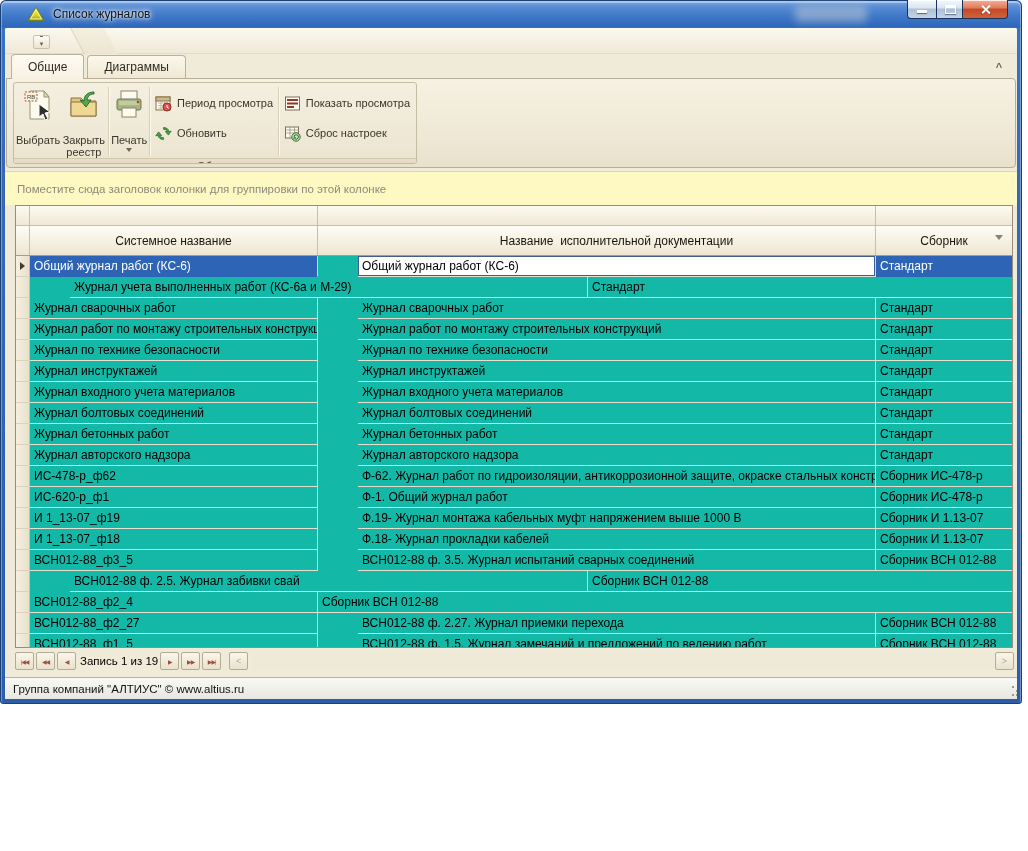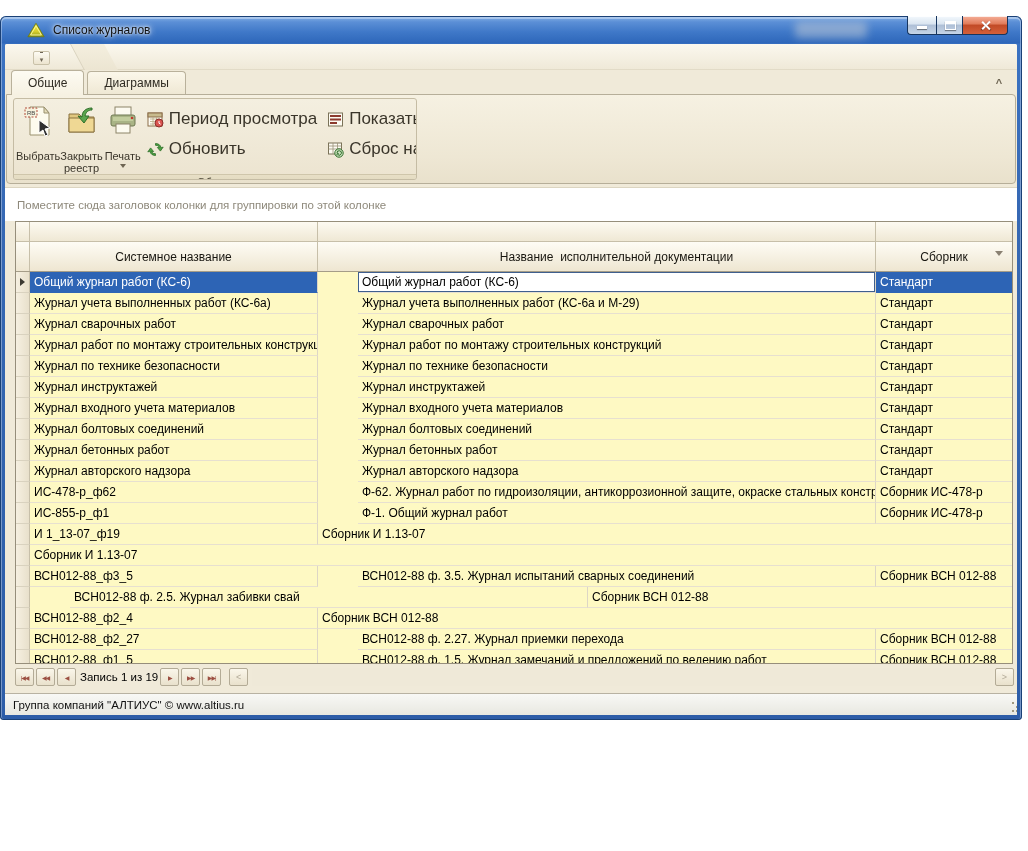--- a/index.html
+++ b/index.html
@@ -1,20 +1,20 @@
 <!DOCTYPE html>
 <html><head>
 <meta charset="utf-8">
 <style>
   * { margin:0; padding:0; box-sizing:border-box; }
   html,body { width:1028px; height:851px; background:#ffffff; font-family:"Liberation Sans", sans-serif; overflow:hidden; }
 
   
   .window{
-    position:absolute; left:0; top:16px; width:1022px; height:704px;
+    position:absolute; left:0; top:0; width:1022px; height:704px;
     padding:0 5px 5px;
     background:linear-gradient(180deg,#8ab4e8 0px,#5b8fd6 6px,#3f78c8 16px,#2e67ba 27px,#3a72c2 28px,#3668b4 200px,#2d5da8 703px);
     border-radius:6px 6px 4px 4px;
     box-shadow:inset 0 0 0 1px #1a4076, inset 0 1px 0 2px rgba(255,255,255,.35);
   }
   .titlebar{ height:28px; position:relative; display:flex; align-items:center; }
   .app-icon{ width:18px; height:16px; margin-left:22px; }
   .title-text{ margin-left:8px; font-size:12px; color:#111;
     text-shadow:0 0 3px rgba(255,255,255,.95), 0 0 6px rgba(255,255,255,.8), 0 0 8px rgba(255,255,255,.6); }
   .watermark{ position:absolute; right:150px; top:5px; width:72px; height:17px;
@@ -61,38 +61,38 @@
   .rg-label{ height:16px; background:linear-gradient(180deg,#e7dfc6,#ddd3b6); border-top:1px solid #cfc6ab;
     font-size:11px; color:#4a4536; text-align:center; line-height:15px; }
   .vsep{ width:1px; background:#d7cfb9; margin:2px 1px; box-shadow:1px 0 0 #fbf8ee; }
   .btn-large{ width:58px; display:flex; flex-direction:column; align-items:center; padding-top:3px; border-radius:3px; cursor:default; }
   .btn-large .ico{ width:34px; height:34px; position:relative; }
   .btn-large .lbl{ font-size:11px; color:#3a352a; text-align:center; line-height:12px; margin-top:12px; white-space:pre-line; }
   .drop-chevron{ width:0; height:0; border-left:3px solid transparent; border-right:3px solid transparent; border-top:4px solid #6e6553; margin-top:2px; }
   .small-col{ display:flex; flex-direction:column; justify-content:flex-start; padding:6px 4px 0 4px; }
   .btn-small{ display:flex; align-items:center; height:24px; margin-bottom:6px; cursor:default; border-radius:2px; }
   .btn-small .ico16{ width:17px; height:17px; position:relative; margin-right:5px; }
-  .btn-small .lbl{ font-size:17px; color:#3a352a; white-space:nowrap; }
-
-  
-  .groupby-bar{ height:34px; margin-top:3px; background:#ffffff; display:flex; align-items:center; padding-left:12px;
+  .btn-small .lbl{ font-size:11px; color:#3a352a; white-space:nowrap; }
+
+  
+  .groupby-bar{ height:34px; margin-top:3px; background:#fef9c3; display:flex; align-items:center; padding-left:12px;
     font-size:11.5px; color:#8e897b; border-top:1px solid #dcd5c1; }
 
   
   .grid{ margin:0 4px 0 10px; border:1px solid #968e7b; background:#fff; height:443px; overflow:hidden; }
   .band-row{ height:20px; display:flex; background:linear-gradient(180deg,#fdfaf1,#efe8d5); border-bottom:1px solid #c7bfa9; }
   .band-cell{ border-right:1px solid #c7bfa9; }
   .hdr-row{ height:30px; display:flex; background:linear-gradient(180deg,#fefcf5,#eee6d1); border-bottom:1px solid #a59d88; }
   .hdr-cell{ display:flex; align-items:center; justify-content:center; font-size:12px; color:#181610;
     border-right:1px solid #c7bfa9; position:relative; cursor:default; }
   .hdr-label{ white-space:pre; }
   .w-ind{ width:14px; } .c1{ width:288px; } .c2{ width:518px;margin-left:40px; } .c3{ flex:1; }
   .sort-arrow{ position:absolute; right:9px; top:9px; width:0; height:0;
     border-left:4px solid transparent; border-right:4px solid transparent; border-top:5px solid #8a8172; }
-  .g-row{ height:21px; display:flex; font-size:12px; color:#000; background:#fef9c3; cursor:default; }
+  .g-row{ height:21px; display:flex; font-size:12px; color:#000; background:#14b8a6; cursor:default; }
   .g-ind{ width:14px; background:linear-gradient(90deg,#f6f0e1,#e8e0cb); border-right:1px solid #c7bfa9;
     border-bottom:1px solid #d9d2bf; display:flex; align-items:center; justify-content:center; }
   .g-cell{ padding:0 4px; display:flex; align-items:center; border-right:1px solid #ddd6c5; border-bottom:1px solid #e7e0d0;
     overflow:hidden; white-space:nowrap; }
   .g-row.selected .cell-sys, .g-row.selected .cell-col{ background:#2d64b5; color:#fff; border-bottom-color:#2d64b5; }
   .g-row.selected .cell-doc{ background:#fff; color:#000; box-shadow:inset 0 0 0 1px #3f5f8e; }
   .ind-arrow{ width:0; height:0; border-left:5px solid #3c3a32; border-top:4px solid transparent; border-bottom:4px solid transparent; }
 
   
   .pager{ height:26px; display:flex; align-items:center; padding:0 3px 0 10px; background:#f0ead9; }
@@ -296,21 +296,20 @@
           <div class="g-row selected">
             <div class="g-ind">
               <div class="ind-arrow"></div>
             </div>
             <div class="g-cell c1 cell-sys">Общий журнал работ (КС-6)</div>
             <div class="g-cell c2 cell-doc">Общий журнал работ (КС-6)</div>
             <div class="g-cell c3 cell-col" style="border-right: none;">Стандарт</div>
           </div>
           <div class="g-row">
             <div class="g-ind"></div>
-            <div class="g-cell c1 cell-sys">Журнал учета выполненных работ (КС-6а)</div>
             <div class="g-cell c2 cell-doc">Журнал учета выполненных работ (КС-6а и М-29)</div>
             <div class="g-cell c3 cell-col" style="border-right: none;">Стандарт</div>
           </div>
           <div class="g-row">
             <div class="g-ind"></div>
             <div class="g-cell c1 cell-sys">Журнал сварочных работ</div>
             <div class="g-cell c2 cell-doc">Журнал сварочных работ</div>
             <div class="g-cell c3 cell-col" style="border-right: none;">Стандарт</div>
           </div>
           <div class="g-row">
@@ -356,31 +355,34 @@
             <div class="g-cell c3 cell-col" style="border-right: none;">Стандарт</div>
           </div>
           <div class="g-row">
             <div class="g-ind"></div>
             <div class="g-cell c1 cell-sys">ИС-478-р_ф62</div>
             <div class="g-cell c2 cell-doc">Ф-62. Журнал работ по гидроизоляции, антикоррозионной защите, окраске стальных конструкций</div>
             <div class="g-cell c3 cell-col" style="border-right: none;">Сборник ИС-478-р</div>
           </div>
           <div class="g-row">
             <div class="g-ind"></div>
-            <div class="g-cell c1 cell-sys">ИС-855-р_ф1</div>
+            <div class="g-cell c1 cell-sys">ИС-620-р_ф1</div>
             <div class="g-cell c2 cell-doc">Ф-1. Общий журнал работ</div>
             <div class="g-cell c3 cell-col" style="border-right: none;">Сборник ИС-478-р</div>
           </div>
           <div class="g-row">
             <div class="g-ind"></div>
             <div class="g-cell c1 cell-sys">И 1_13-07_ф19</div>
+            <div class="g-cell c2 cell-doc">Ф.19- Журнал монтажа кабельных муфт напряжением выше 1000 В</div>
             <div class="g-cell c3 cell-col" style="border-right: none;">Сборник И 1.13-07</div>
           </div>
           <div class="g-row">
             <div class="g-ind"></div>
+            <div class="g-cell c1 cell-sys">И 1_13-07_ф18</div>
+            <div class="g-cell c2 cell-doc">Ф.18- Журнал прокладки кабелей</div>
             <div class="g-cell c3 cell-col" style="border-right: none;">Сборник И 1.13-07</div>
           </div>
           <div class="g-row">
             <div class="g-ind"></div>
             <div class="g-cell c1 cell-sys">ВСН012-88_ф3_5</div>
             <div class="g-cell c2 cell-doc">ВСН012-88 ф. 3.5. Журнал испытаний сварных соединений</div>
             <div class="g-cell c3 cell-col" style="border-right: none;">Сборник ВСН 012-88</div>
           </div>
           <div class="g-row">
             <div class="g-ind"></div>

